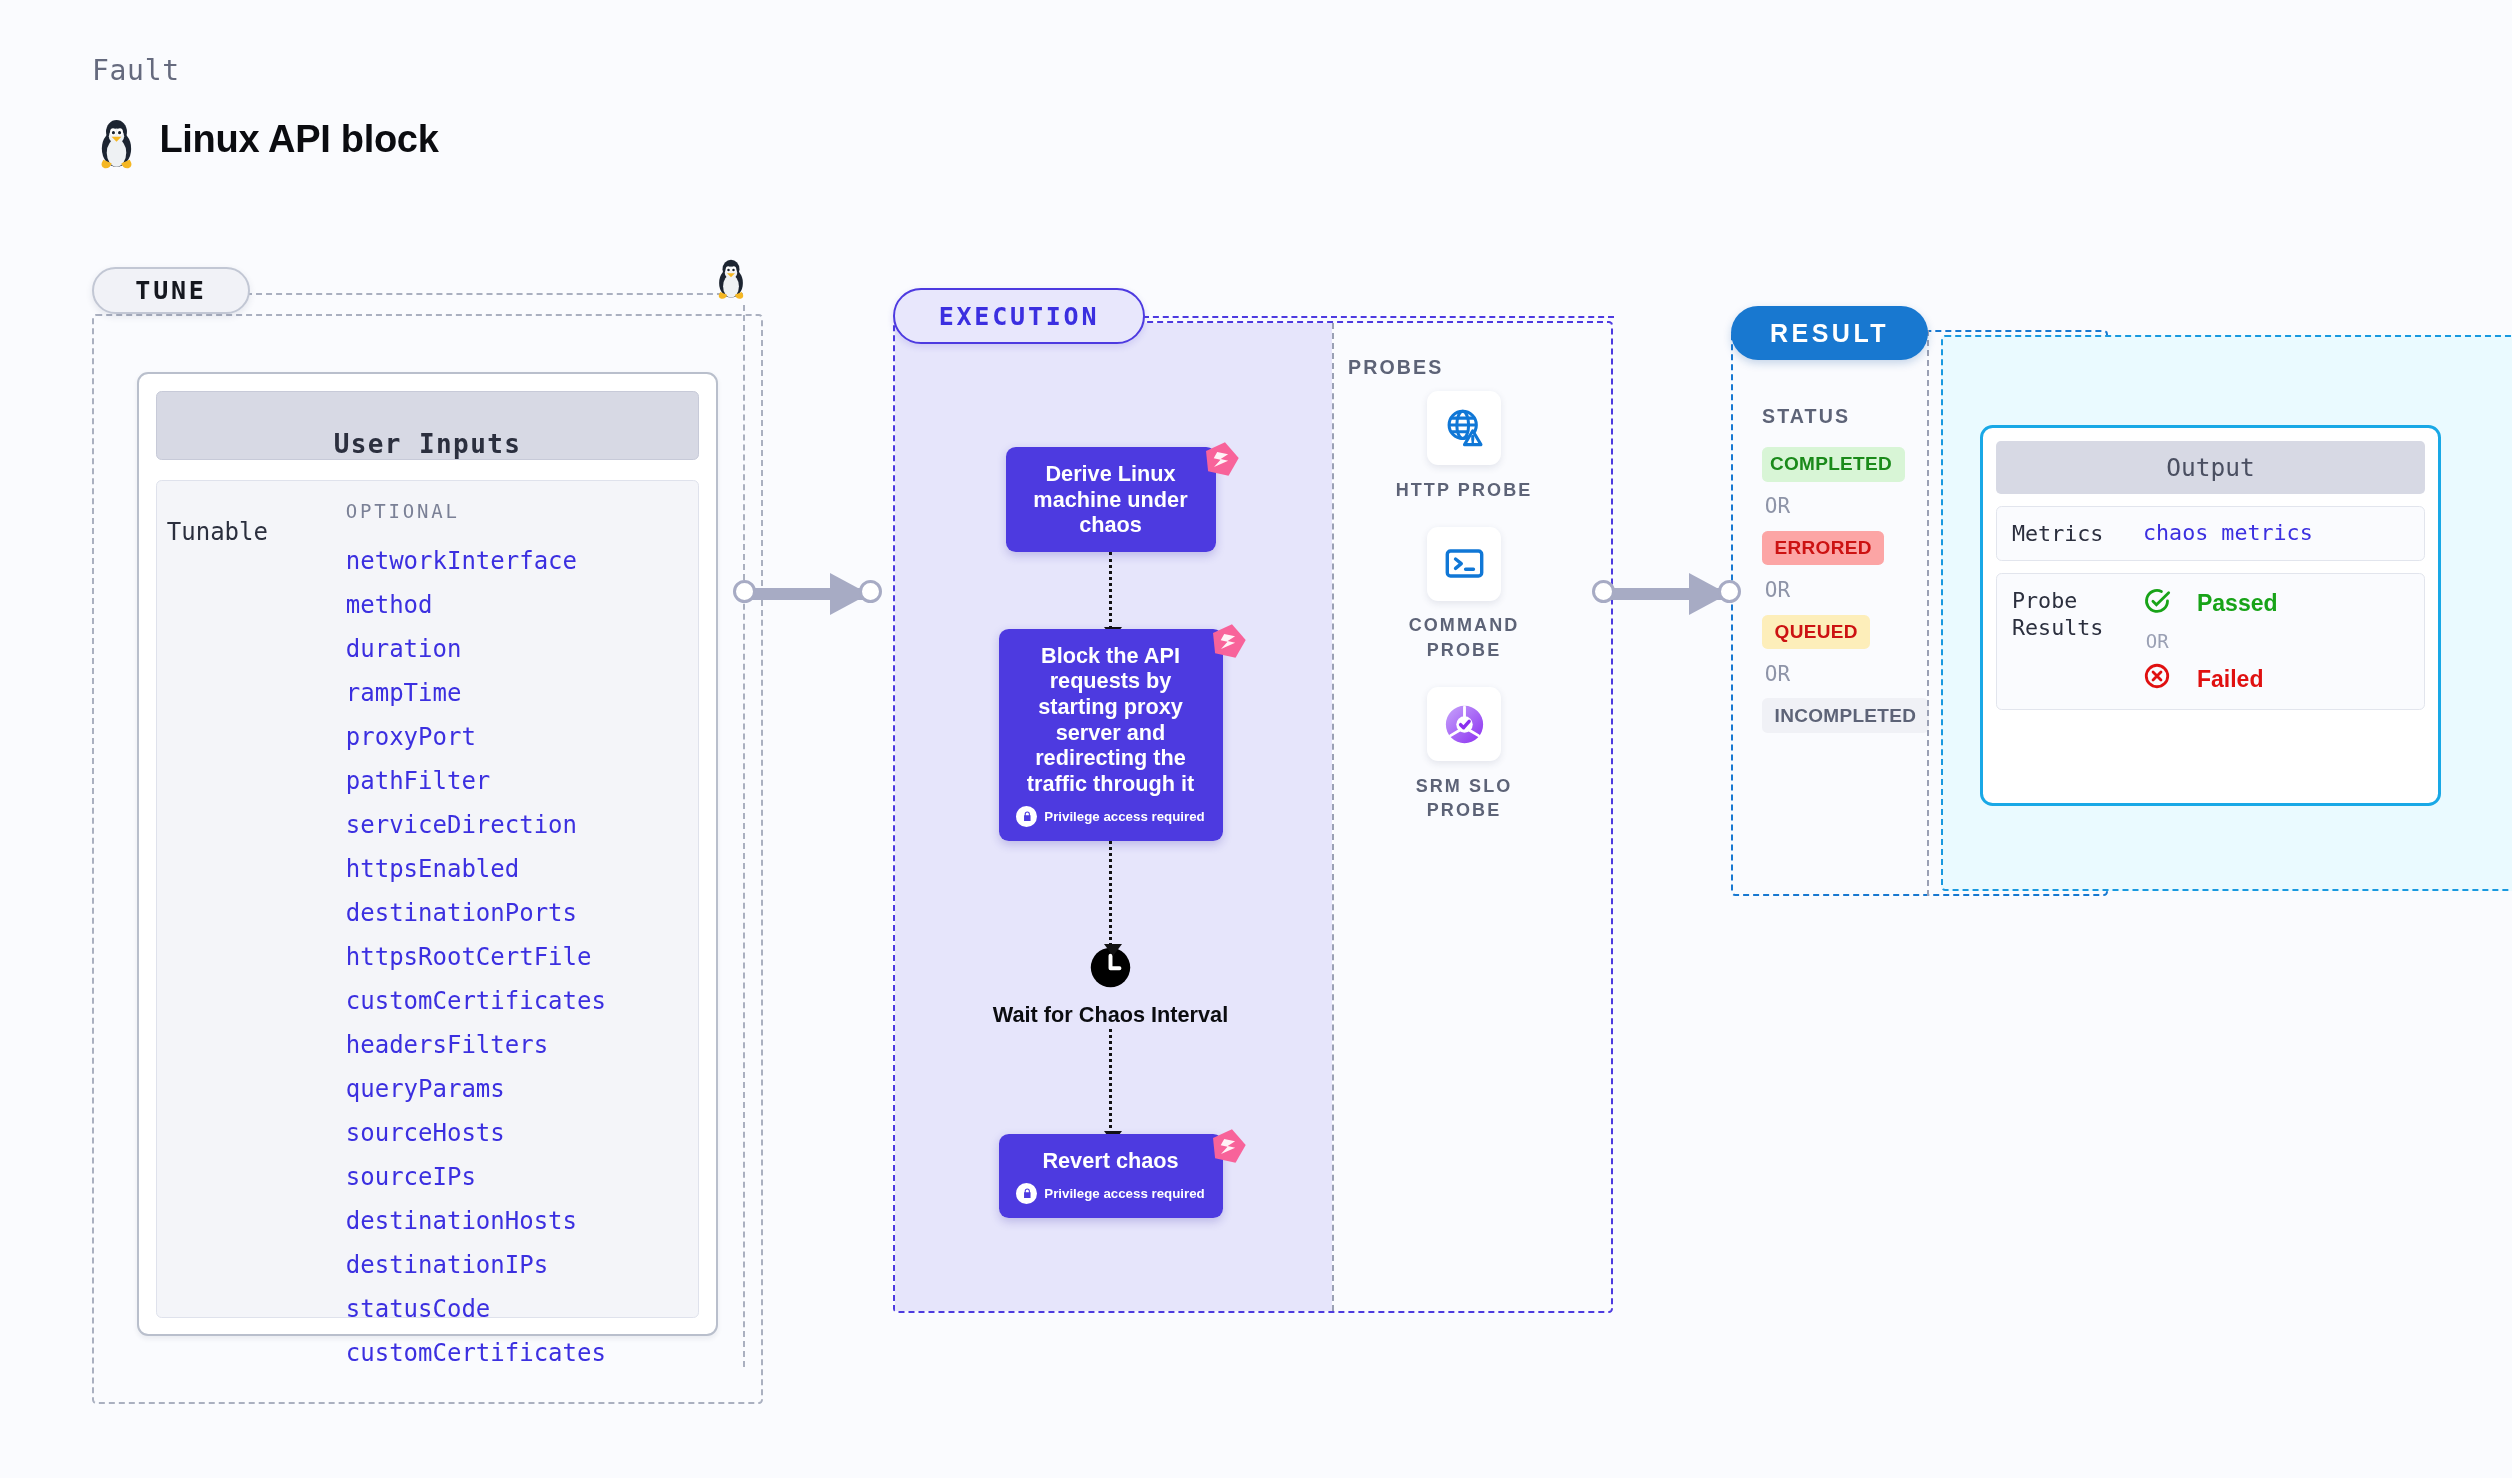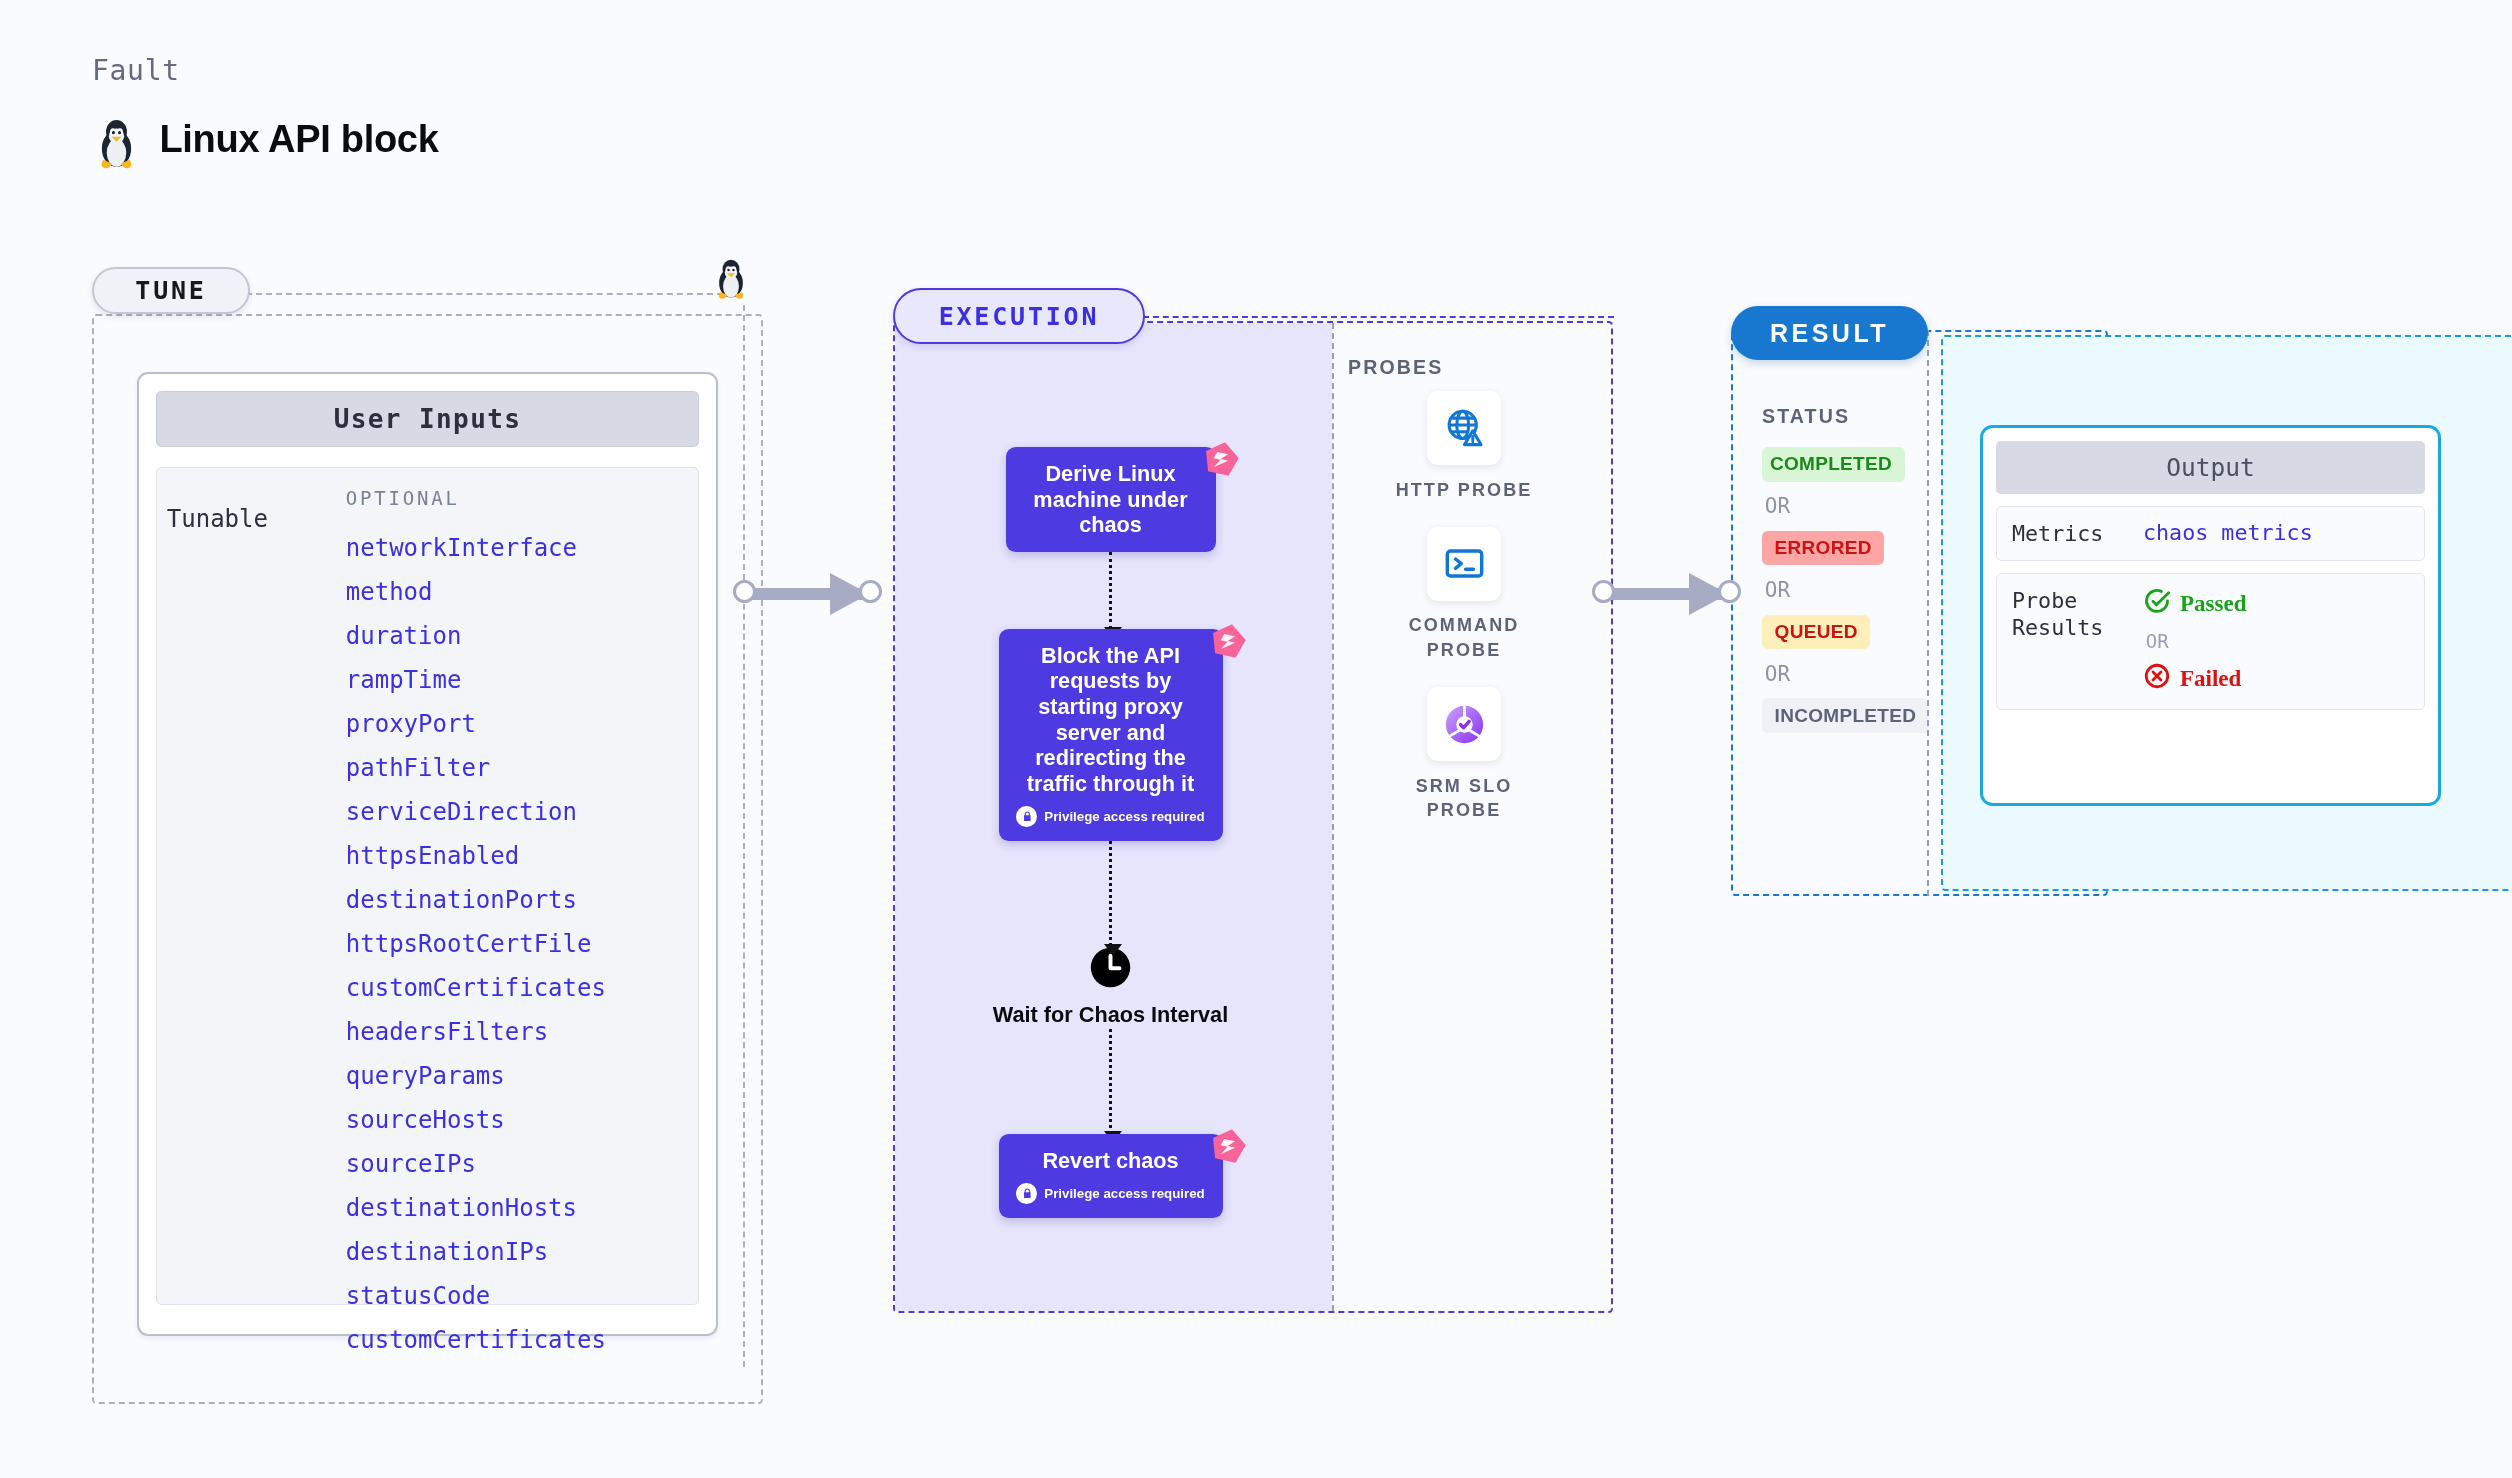--- a/index.html
+++ b/index.html
@@ -61,23 +61,23 @@
     position:absolute; left:714px; top:258px; z-index:7;
   }
 
   .ui-card{
     position:absolute; left:137px; top:372px;
     width:581px; height:964px;
     background:#fff; border:2.1px solid #b9bfcc; border-radius:11.2px;
     box-shadow:0 2.1px 5.6px rgba(30,40,70,.07);
   }
   .ui-head{
-    margin:17px 17px 0 17px; height:56px;
+    margin:17px 17px 0 17px; height:69px;
     background:#d7d9e4; border:0.7px solid #c7cad8; border-radius:5.6px;
-    display:flex;align-items:center;justify-content:center;
+    display:flex;align-items:flex-end;justify-content:center;
   }
   .ui-head span{
     font-family:"DejaVu Sans Mono", monospace;
     font-size:26px; font-weight:bold; color:#2b2f3e; letter-spacing:1.4px;
   }
   .ui-body{
     margin:19.6px 17px 17px 17px; height:838px;
     background:#f4f5f9; border:0.7px solid #dfe2ec; border-radius:5.6px;
     position:relative; padding:19.6px 7px 0 9.8px;
     display:flex;
@@ -270,21 +270,21 @@
   }
   .out-key{
     font-family:"DejaVu Sans Mono", monospace;
     font-size:21.7px; color:#2b2f3e; width:131px; flex:0 0 131px;
     line-height:1.25;
   }
   .out-val-metrics{
     font-family:"DejaVu Sans Mono", monospace;
     font-size:21.7px; color:#3b2fe0;
   }
-  .pf{display:flex;align-items:center;gap:9px;font-size:23px;font-weight:bold;font-family:Liberation Serif, serif;}
+  .pf{display:flex;align-items:center;gap:26px;font-size:23px;font-weight:bold;}
   .pf.pass{color:#18a318;}
   .pf.fail{color:#e01010;}
   .pf-or{font-family:"DejaVu Sans Mono", monospace;font-size:19px;color:#9aa0b4;margin:9.8px 0 9.8px 2.8px;}
 </style>
 </head>
 <body>
 
 <div class="page">
 
   <div class="fault-label">Fault</div>

